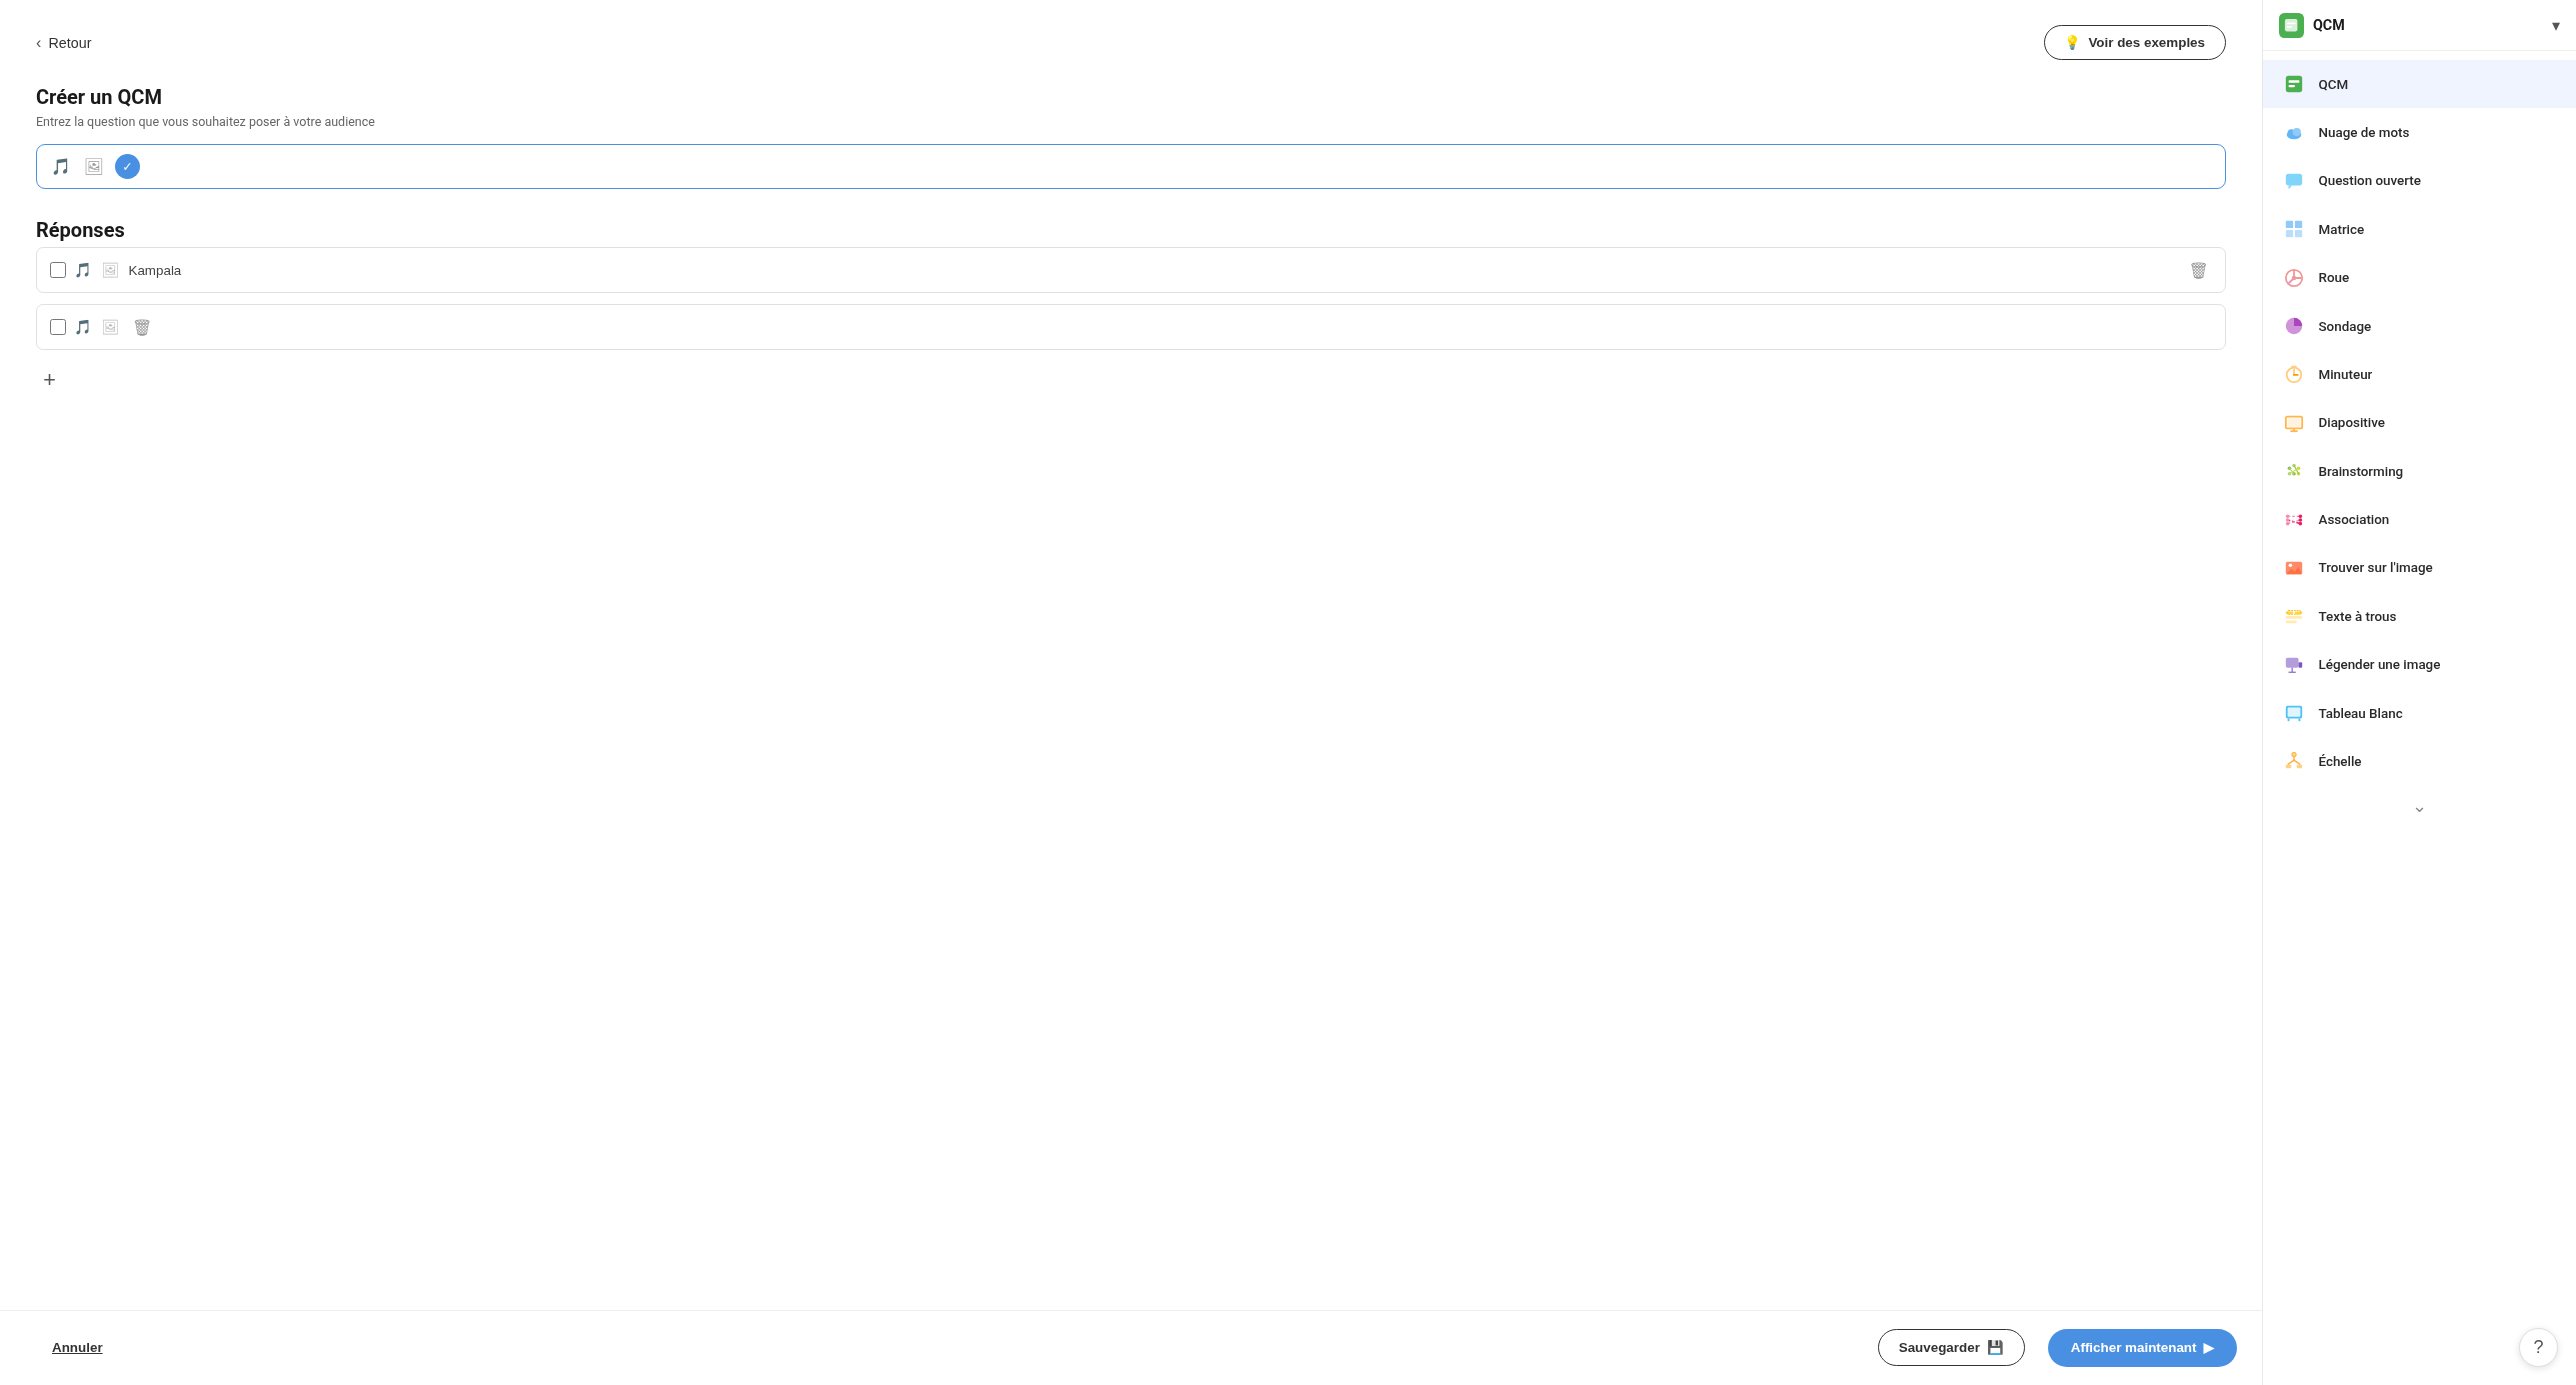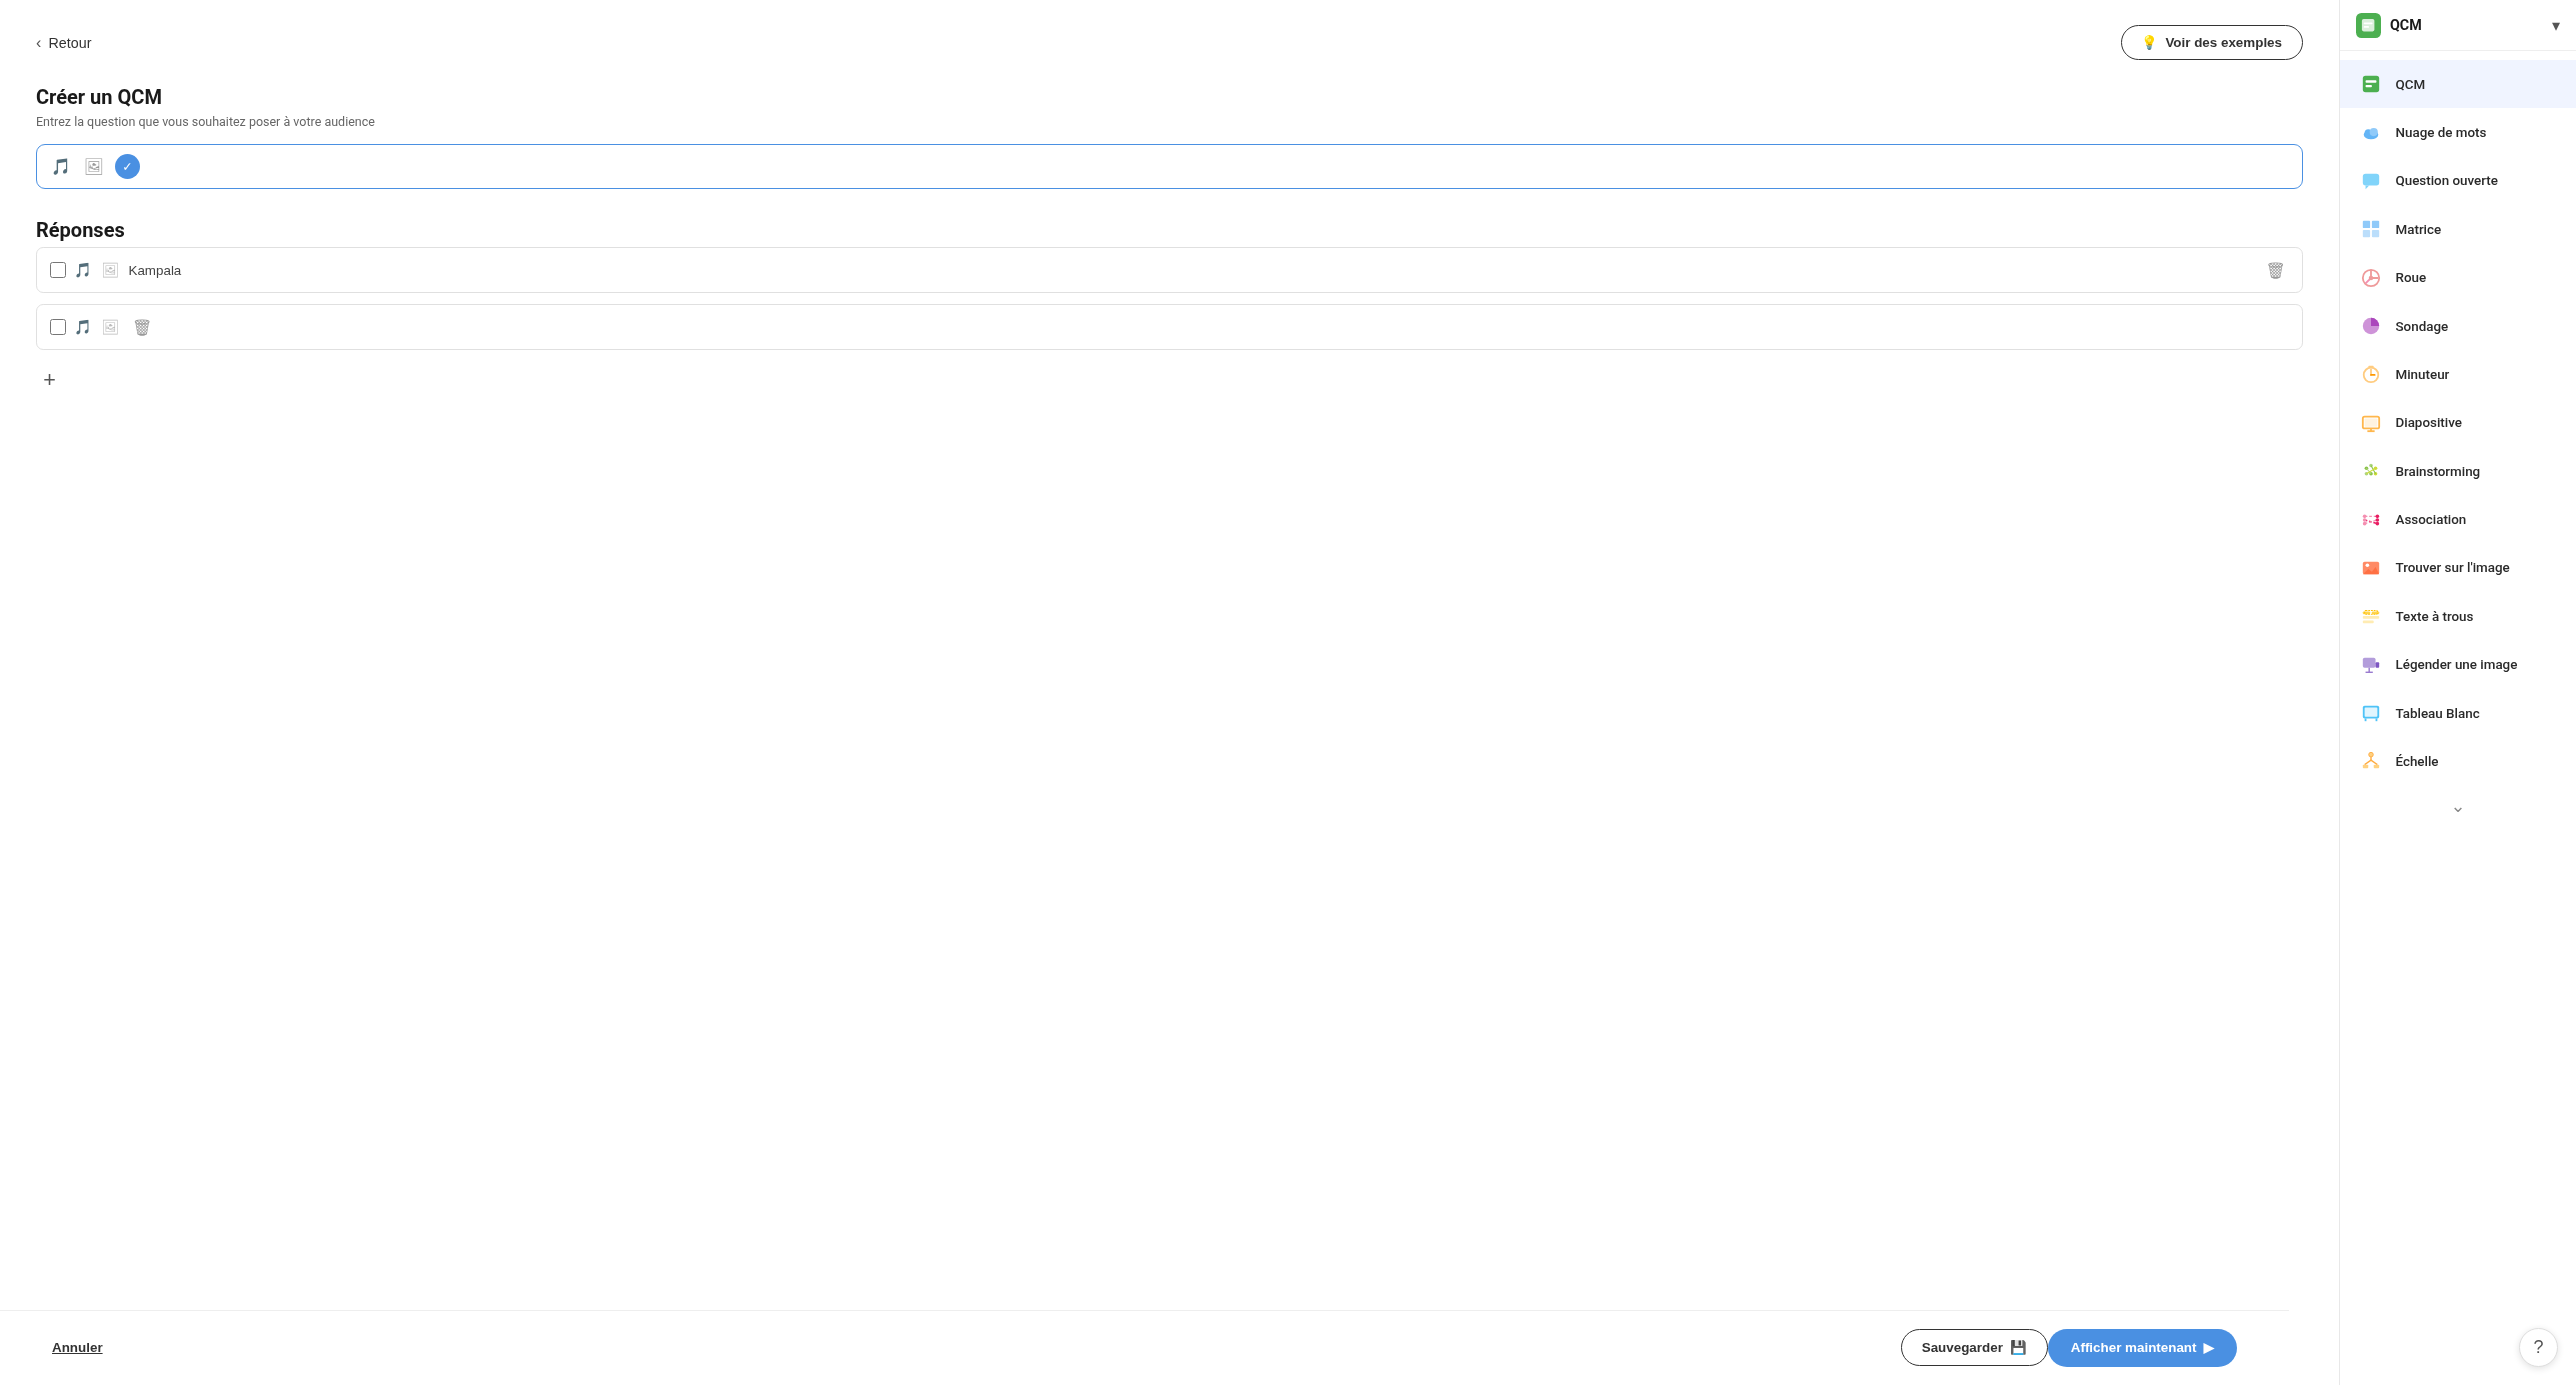--- a/index.html
+++ b/index.html
@@ -201,21 +201,21 @@
       border: none;
       cursor: pointer;
       font-size: 13.4px;
       font-weight: 600;
       color: #333;
       text-decoration: underline;
     }
 
     .footer-right {
       display: flex;
-      gap: 0;
+      gap: 23px;
       align-items: center;
     }
 
     .save-btn {
       display: flex;
       align-items: center;
       gap: 7.2px;
       background: #fff;
       border: 1.8px solid #333;
       border-radius: 27px;
@@ -235,21 +235,21 @@
       border-radius: 27px;
       padding: 11.7px 23px;
       cursor: pointer;
       font-size: 13.4px;
       font-weight: 600;
       color: #fff;
     }
 
     
     .sidebar {
-      width: 237px;
+      width: 314px;
       background: #fff;
       border-left: 0.9px solid #e8e8e8;
       position: relative;
       overflow-y: auto;
       flex-shrink: 0;
     }
 
     .dropdown-header {
       display: flex;
       align-items: center;

